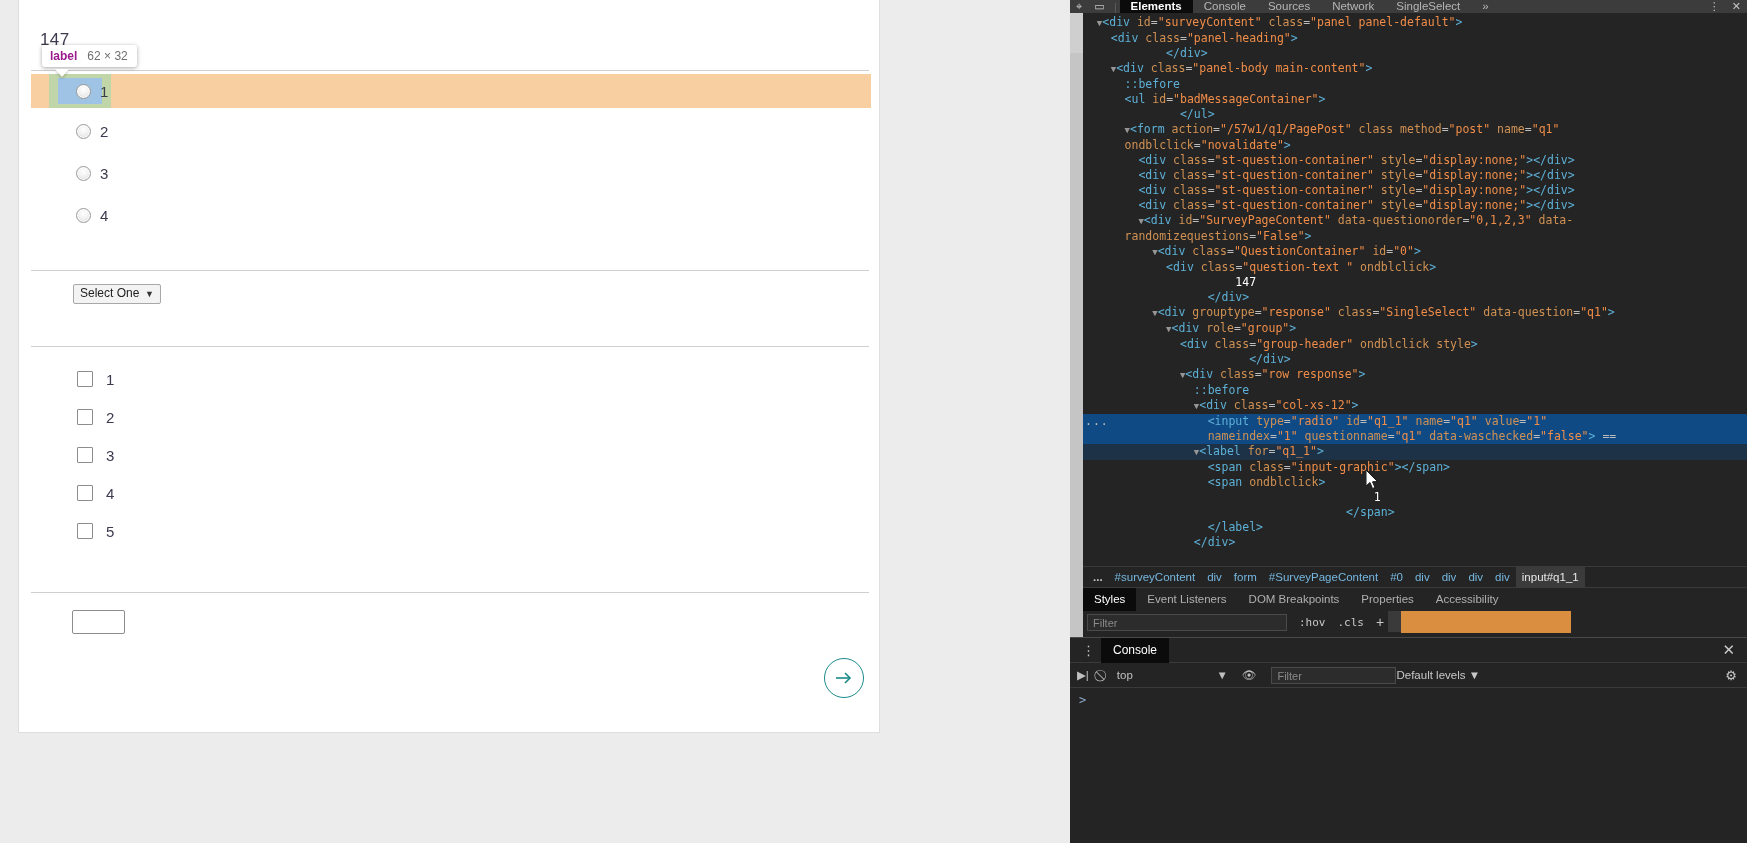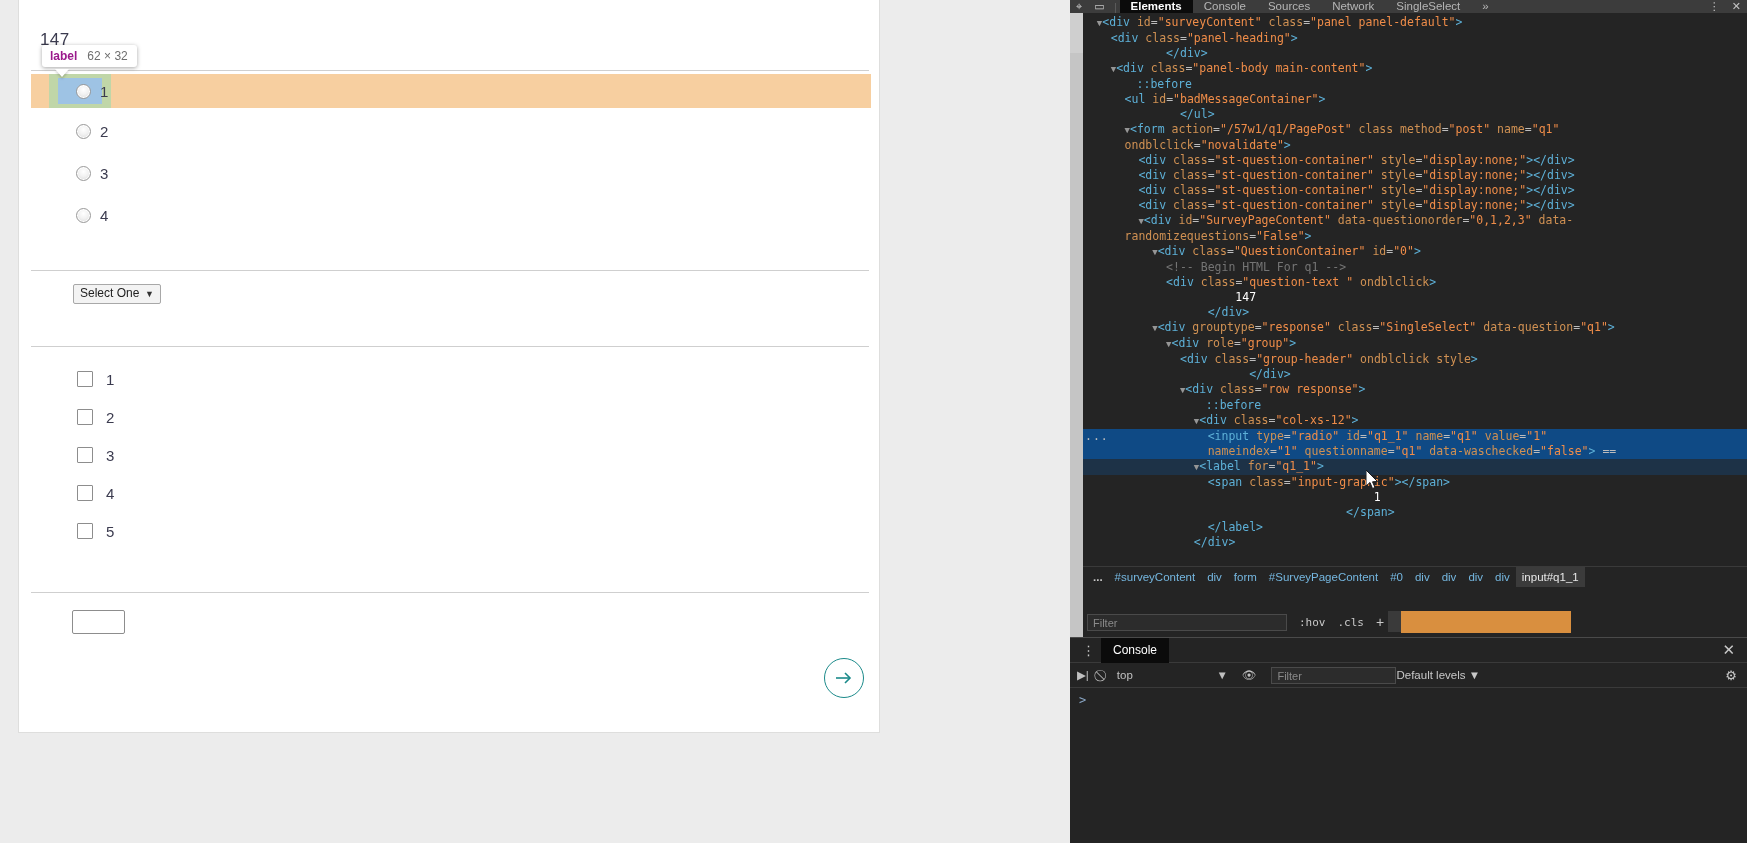--- a/index.html
+++ b/index.html
@@ -204,21 +204,21 @@
     position: absolute; left: 2px; top: 0;
     color: #bdbdbd; letter-spacing: 1px;
   }
   .tri { color: #969696; font-size: 9px; }
   .tag { color: #5db0d7; }
   .attr { color: #d09153; }
   .val { color: #f08d49; }
   .pun { color: #5db0d7; }
   .txt { color: #ffffff; }
   .cmt { color: #747474; }
-  .pseudo { color: #5db0d7; margin-left: 12px; }
+  .pseudo { color: #5db0d7; }
   .eq { color: #bdbdbd; }
 
   .breadcrumb {
     position: absolute; left: 13px; top: 566px;
     width: 664px; height: 20px;
     background: #242424;
     border-top: 1px solid #3a3a3a;
     display: flex; align-items: center;
     font-family: "Liberation Sans", sans-serif;
     font-size: 11.5px;
@@ -442,55 +442,62 @@
         <div class="dom-line"><span>              </span><span class="pun">&lt;/</span><span class="tag">ul</span><span class="pun">&gt;</span></div>
         <div class="dom-line"><span>      </span><span class="tri">▼</span><span class="pun">&lt;</span><span class="tag">form</span><span class=""> </span><span class="attr">action</span><span class="eq">=</span><span class="val">"/57w1/q1/PagePost"</span><span class=""> </span><span class="attr">class</span><span class=""> </span><span class="attr">method</span><span class="eq">=</span><span class="val">"post"</span><span class=""> </span><span class="attr">name</span><span class="eq">=</span><span class="val">"q1"</span></div>
         <div class="dom-line"><span>      </span><span class="attr">ondblclick</span><span class="eq">=</span><span class="val">"novalidate"</span><span class="pun">&gt;</span></div>
         <div class="dom-line"><span>        </span><span class="pun">&lt;</span><span class="tag">div</span><span class=""> </span><span class="attr">class</span><span class="eq">=</span><span class="val">"st-question-container"</span><span class=""> </span><span class="attr">style</span><span class="eq">=</span><span class="val">"display:none;"</span><span class="pun">&gt;&lt;/</span><span class="tag">div</span><span class="pun">&gt;</span></div>
         <div class="dom-line"><span>        </span><span class="pun">&lt;</span><span class="tag">div</span><span class=""> </span><span class="attr">class</span><span class="eq">=</span><span class="val">"st-question-container"</span><span class=""> </span><span class="attr">style</span><span class="eq">=</span><span class="val">"display:none;"</span><span class="pun">&gt;&lt;/</span><span class="tag">div</span><span class="pun">&gt;</span></div>
         <div class="dom-line"><span>        </span><span class="pun">&lt;</span><span class="tag">div</span><span class=""> </span><span class="attr">class</span><span class="eq">=</span><span class="val">"st-question-container"</span><span class=""> </span><span class="attr">style</span><span class="eq">=</span><span class="val">"display:none;"</span><span class="pun">&gt;&lt;/</span><span class="tag">div</span><span class="pun">&gt;</span></div>
         <div class="dom-line"><span>        </span><span class="pun">&lt;</span><span class="tag">div</span><span class=""> </span><span class="attr">class</span><span class="eq">=</span><span class="val">"st-question-container"</span><span class=""> </span><span class="attr">style</span><span class="eq">=</span><span class="val">"display:none;"</span><span class="pun">&gt;&lt;/</span><span class="tag">div</span><span class="pun">&gt;</span></div>
         <div class="dom-line"><span>        </span><span class="tri">▼</span><span class="pun">&lt;</span><span class="tag">div</span><span class=""> </span><span class="attr">id</span><span class="eq">=</span><span class="val">"SurveyPageContent"</span><span class=""> </span><span class="attr">data-questionorder</span><span class="eq">=</span><span class="val">"0,1,2,3"</span><span class=""> </span><span class="attr">data-</span></div>
         <div class="dom-line"><span>      </span><span class="attr">randomizequestions</span><span class="eq">=</span><span class="val">"False"</span><span class="pun">&gt;</span></div>
         <div class="dom-line"><span>          </span><span class="tri">▼</span><span class="pun">&lt;</span><span class="tag">div</span><span class=""> </span><span class="attr">class</span><span class="eq">=</span><span class="val">"QuestionContainer"</span><span class=""> </span><span class="attr">id</span><span class="eq">=</span><span class="val">"0"</span><span class="pun">&gt;</span></div>
-        <div class="dom-line"><span>            </span><span class="cmt">&lt;!-- Begin HTML For q1 --&gt;</span></div>
         <div class="dom-line"><span>            </span><span class="pun">&lt;</span><span class="tag">div</span><span class=""> </span><span class="attr">class</span><span class="eq">=</span><span class="val">"question-text "</span><span class=""> </span><span class="attr">ondblclick</span><span class="pun">&gt;</span></div>
         <div class="dom-line"><span>                      </span><span class="txt">147</span></div>
         <div class="dom-line"><span>                  </span><span class="pun">&lt;/</span><span class="tag">div</span><span class="pun">&gt;</span></div>
         <div class="dom-line"><span>          </span><span class="tri">▼</span><span class="pun">&lt;</span><span class="tag">div</span><span class=""> </span><span class="attr">grouptype</span><span class="eq">=</span><span class="val">"response"</span><span class=""> </span><span class="attr">class</span><span class="eq">=</span><span class="val">"SingleSelect"</span><span class=""> </span><span class="attr">data-question</span><span class="eq">=</span><span class="val">"q1"</span><span class="pun">&gt;</span></div>
         <div class="dom-line"><span>            </span><span class="tri">▼</span><span class="pun">&lt;</span><span class="tag">div</span><span class=""> </span><span class="attr">role</span><span class="eq">=</span><span class="val">"group"</span><span class="pun">&gt;</span></div>
         <div class="dom-line"><span>              </span><span class="pun">&lt;</span><span class="tag">div</span><span class=""> </span><span class="attr">class</span><span class="eq">=</span><span class="val">"group-header"</span><span class=""> </span><span class="attr">ondblclick</span><span class=""> </span><span class="attr">style</span><span class="pun">&gt;</span></div>
         <div class="dom-line"><span>                        </span><span class="pun">&lt;/</span><span class="tag">div</span><span class="pun">&gt;</span></div>
         <div class="dom-line"><span>              </span><span class="tri">▼</span><span class="pun">&lt;</span><span class="tag">div</span><span class=""> </span><span class="attr">class</span><span class="eq">=</span><span class="val">"row response"</span><span class="pun">&gt;</span></div>
         <div class="dom-line"><span>                </span><span class="pseudo">::before</span></div>
         <div class="dom-line"><span>                </span><span class="tri">▼</span><span class="pun">&lt;</span><span class="tag">div</span><span class=""> </span><span class="attr">class</span><span class="eq">=</span><span class="val">"col-xs-12"</span><span class="pun">&gt;</span></div>
         <div class="dom-line sel"><span class="ell">...</span><span>                  </span><span class="pun">&lt;</span><span class="tag">input</span><span class=""> </span><span class="attr">type</span><span class="eq">=</span><span class="val">"radio"</span><span class=""> </span><span class="attr">id</span><span class="eq">=</span><span class="val">"q1_1"</span><span class=""> </span><span class="attr">name</span><span class="eq">=</span><span class="val">"q1"</span><span class=""> </span><span class="attr">value</span><span class="eq">=</span><span class="val">"1"</span></div>
         <div class="dom-line sel"><span>                  </span><span class="attr">nameindex</span><span class="eq">=</span><span class="val">"1"</span><span class=""> </span><span class="attr">questionname</span><span class="eq">=</span><span class="val">"q1"</span><span class=""> </span><span class="attr">data-waschecked</span><span class="eq">=</span><span class="val">"false"</span><span class="pun">&gt;</span><span class=""> </span><span class="eq">==</span></div>
         <div class="dom-line sel2"><span>                </span><span class="tri">▼</span><span class="pun">&lt;</span><span class="tag">label</span><span class=""> </span><span class="attr">for</span><span class="eq">=</span><span class="val">"q1_1"</span><span class="pun">&gt;</span></div>
         <div class="dom-line"><span>                  </span><span class="pun">&lt;</span><span class="tag">span</span><span class=""> </span><span class="attr">class</span><span class="eq">=</span><span class="val">"input-graphic"</span><span class="pun">&gt;&lt;/</span><span class="tag">span</span><span class="pun">&gt;</span></div>
+        <div class="dom-line"><span>                  </span><span class="pun">&lt;</span><span class="tag">span</span><span class=""> </span><span class="attr">ondblclick</span><span class="pun">&gt;</span></div>
         <div class="dom-line"><span>                                          </span><span class="txt">1</span></div>
         <div class="dom-line"><span>                                      </span><span class="pun">&lt;/</span><span class="tag">span</span><span class="pun">&gt;</span></div>
         <div class="dom-line"><span>                  </span><span class="pun">&lt;/</span><span class="tag">label</span><span class="pun">&gt;</span></div>
         <div class="dom-line"><span>                </span><span class="pun">&lt;/</span><span class="tag">div</span><span class="pun">&gt;</span></div>
       </div>
 
     <div class="breadcrumb" id="breadcrumb">
         <span class="crumb dim">...</span>
         <span class="crumb">#surveyContent</span>
         <span class="crumb">div</span>
         <span class="crumb">form</span>
         <span class="crumb">#SurveyPageContent</span>
         <span class="crumb">#0</span>
         <span class="crumb">div</span>
         <span class="crumb">div</span>
         <span class="crumb">div</span>
         <span class="crumb">div</span>
         <span class="crumb active">input#q1_1</span>
       </div>
 
+    <div class="pane-tabs" id="pane-tabs">
+        <span class="pane-tab active">Styles</span>
+        <span class="pane-tab">Event Listeners</span>
+        <span class="pane-tab">DOM Breakpoints</span>
+        <span class="pane-tab">Properties</span>
+        <span class="pane-tab">Accessibility</span>
+      </div>
 
     <div class="styles-filter">
       <span class="filter-box">Filter</span>
       <span class="hov">:hov</span>
       <span class="cls">.cls</span>
       <span class="plus">+</span>
       <span class="swatch-box"></span>
       <span class="orange-strip"></span>
     </div>
 

